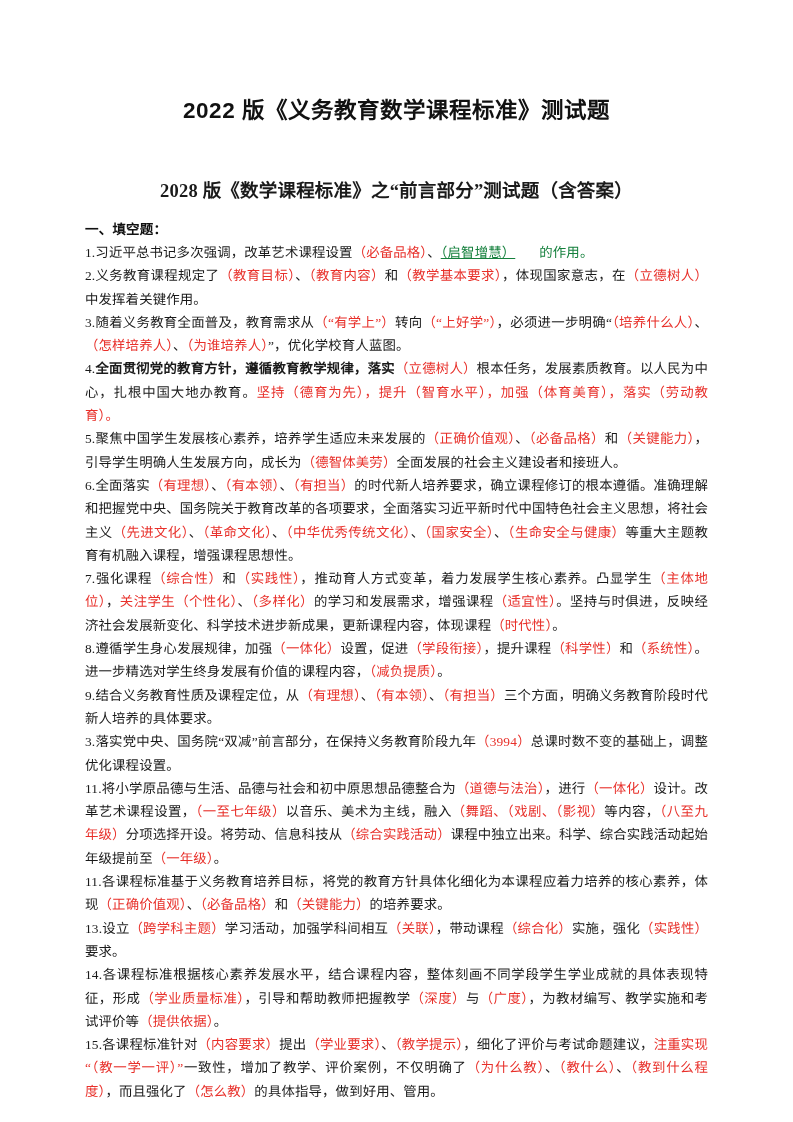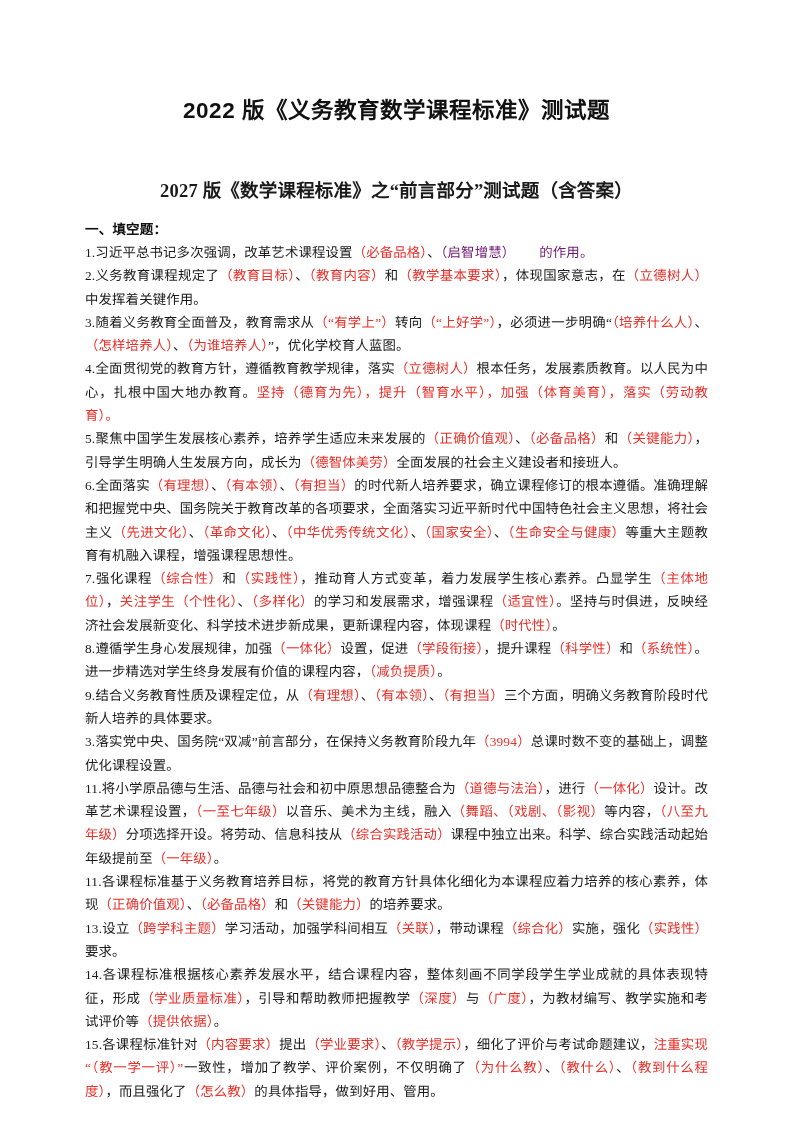--- a/index.html
+++ b/index.html
@@ -78,31 +78,31 @@
 <body>
 
 <div class="page">
 
   <div class="spacer-top"></div>
 
   <h1 class="doc-title">2022 版《义务教育数学课程标准》测试题</h1>
 
   <div class="spacer-mid"></div>
 
-  <h2 class="doc-subtitle">2027 版《数学课程标准》之“前言部分”测试题（含答案）</h2>
+  <h2 class="doc-subtitle">2028 版《数学课程标准》之“前言部分”测试题（含答案）</h2>
 
   <div class="spacer-sub"></div>
 
   <div class="section-head">一、填空题：</div>
 
   <ol class="q-list" id="question-list">
-      <li class="q-item"><span class="num blk">1.</span><span class="blk" style="color: rgb(26, 26, 26);">习近平总书记多次强调，改革艺术课程设置</span><span class="ans" style="color: rgb(232, 48, 42);">（必备品格）</span><span class="blk" style="color: rgb(26, 26, 26);">、</span><span class="ans" style="color: #701a75;">（启智增慧）</span><span class="blk" style="color: #701a75; padding-left: 24px;">的作用。</span></li>
+      <li class="q-item"><span class="num blk">1.</span><span class="blk" style="color: rgb(26, 26, 26);">习近平总书记多次强调，改革艺术课程设置</span><span class="ans" style="color: rgb(232, 48, 42);">（必备品格）</span><span class="blk" style="color: rgb(26, 26, 26);">、</span><span class="ans" style="color: #15803d; text-decoration: underline;">（启智增慧）</span><span class="blk" style="color: #15803d; padding-left: 24px;">的作用。</span></li>
       <li class="q-item"><span class="num blk">2.</span><span class="blk" style="color: rgb(26, 26, 26);">义务教育课程规定了</span><span class="ans" style="color: rgb(232, 48, 42);">（教育目标）</span><span class="blk" style="color: rgb(26, 26, 26);">、</span><span class="ans" style="color: rgb(232, 48, 42);">（教育内容）</span><span class="blk" style="color: rgb(26, 26, 26);">和</span><span class="ans" style="color: rgb(232, 48, 42);">（教学基本要求）</span><span class="blk" style="color: rgb(26, 26, 26);">，体现国家意志，在</span><span class="ans" style="color: rgb(232, 48, 42);">（立德树人）</span><span class="blk" style="color: rgb(26, 26, 26);">中发挥着关键作用。</span></li>
       <li class="q-item"><span class="num blk">3.</span><span class="blk" style="color: rgb(26, 26, 26);">随着义务教育全面普及，教育需求从</span><span class="ans" style="color: rgb(232, 48, 42);">（“有学上”）</span><span class="blk" style="color: rgb(26, 26, 26);">转向</span><span class="ans" style="color: rgb(232, 48, 42);">（“上好学”）</span><span class="blk" style="color: rgb(26, 26, 26);">，必须进一步明确“</span><span class="ans" style="color: rgb(232, 48, 42);">（培养什么人）</span><span class="blk" style="color: rgb(26, 26, 26);">、</span><span class="ans" style="color: rgb(232, 48, 42);">（怎样培养人）</span><span class="blk" style="color: rgb(26, 26, 26);">、</span><span class="ans" style="color: rgb(232, 48, 42);">（为谁培养人）</span><span class="blk" style="color: rgb(26, 26, 26);">”，优化学校育人蓝图。</span></li>
-      <li class="q-item"><span class="num blk">4.</span><span class="blk" style="color: rgb(26, 26, 26);">全面贯彻党的教育方针，遵循教育教学规律，落实</span><span class="ans" style="color: rgb(232, 48, 42);">（立德树人）</span><span class="blk" style="color: rgb(26, 26, 26);">根本任务，发展素质教育。以人民为中心，扎根中国大地办教育。</span><span class="ans" style="color: rgb(232, 48, 42);">坚持（德育为先），提升（智育水平），加强（体育美育），落实（劳动教育）。</span></li>
+      <li class="q-item"><span class="num blk">4.</span><span class="blk" style="color: rgb(26, 26, 26); font-weight: bold;">全面贯彻党的教育方针，遵循教育教学规律，落实</span><span class="ans" style="color: rgb(232, 48, 42);">（立德树人）</span><span class="blk" style="color: rgb(26, 26, 26);">根本任务，发展素质教育。以人民为中心，扎根中国大地办教育。</span><span class="ans" style="color: rgb(232, 48, 42);">坚持（德育为先），提升（智育水平），加强（体育美育），落实（劳动教育）。</span></li>
       <li class="q-item"><span class="num blk">5.</span><span class="blk" style="color: rgb(26, 26, 26);">聚焦中国学生发展核心素养，培养学生适应未来发展的</span><span class="ans" style="color: rgb(232, 48, 42);">（正确价值观）</span><span class="blk" style="color: rgb(26, 26, 26);">、</span><span class="ans" style="color: rgb(232, 48, 42);">（必备品格）</span><span class="blk" style="color: rgb(26, 26, 26);">和</span><span class="ans" style="color: rgb(232, 48, 42);">（关键能力）</span><span class="blk" style="color: rgb(26, 26, 26);">，引导学生明确人生发展方向，成长为</span><span class="ans" style="color: rgb(232, 48, 42);">（德智体美劳）</span><span class="blk" style="color: rgb(26, 26, 26);">全面发展的社会主义建设者和接班人。</span></li>
       <li class="q-item"><span class="num blk">6.</span><span class="blk" style="color: rgb(26, 26, 26);">全面落实</span><span class="ans" style="color: rgb(232, 48, 42);">（有理想）</span><span class="blk" style="color: rgb(26, 26, 26);">、</span><span class="ans" style="color: rgb(232, 48, 42);">（有本领）</span><span class="blk" style="color: rgb(26, 26, 26);">、</span><span class="ans" style="color: rgb(232, 48, 42);">（有担当）</span><span class="blk" style="color: rgb(26, 26, 26);">的时代新人培养要求，确立课程修订的根本遵循。准确理解和把握党中央、国务院关于教育改革的各项要求，全面落实习近平新时代中国特色社会主义思想，将社会主义</span><span class="ans" style="color: rgb(232, 48, 42);">（先进文化）</span><span class="blk" style="color: rgb(26, 26, 26);">、</span><span class="ans" style="color: rgb(232, 48, 42);">（革命文化）</span><span class="blk" style="color: rgb(26, 26, 26);">、</span><span class="ans" style="color: rgb(232, 48, 42);">（中华优秀传统文化）</span><span class="blk" style="color: rgb(26, 26, 26);">、</span><span class="ans" style="color: rgb(232, 48, 42);">（国家安全）</span><span class="blk" style="color: rgb(26, 26, 26);">、</span><span class="ans" style="color: rgb(232, 48, 42);">（生命安全与健康）</span><span class="blk" style="color: rgb(26, 26, 26);">等重大主题教育有机融入课程，增强课程思想性。</span></li>
       <li class="q-item"><span class="num blk">7.</span><span class="blk" style="color: rgb(26, 26, 26);">强化课程</span><span class="ans" style="color: rgb(232, 48, 42);">（综合性）</span><span class="blk" style="color: rgb(26, 26, 26);">和</span><span class="ans" style="color: rgb(232, 48, 42);">（实践性）</span><span class="blk" style="color: rgb(26, 26, 26);">，推动育人方式变革，着力发展学生核心素养。凸显学生</span><span class="ans" style="color: rgb(232, 48, 42);">（主体地位）</span><span class="blk" style="color: rgb(26, 26, 26);">，</span><span class="ans" style="color: rgb(232, 48, 42);">关注学生（个性化）</span><span class="blk" style="color: rgb(26, 26, 26);">、</span><span class="ans" style="color: rgb(232, 48, 42);">（多样化）</span><span class="blk" style="color: rgb(26, 26, 26);">的学习和发展需求，增强课程</span><span class="ans" style="color: rgb(232, 48, 42);">（适宜性）</span><span class="blk" style="color: rgb(26, 26, 26);">。坚持与时俱进，反映经济社会发展新变化、科学技术进步新成果，更新课程内容，体现课程</span><span class="ans" style="color: rgb(232, 48, 42);">（时代性）</span><span class="blk" style="color: rgb(26, 26, 26);">。</span></li>
       <li class="q-item"><span class="num blk">8.</span><span class="blk" style="color: rgb(26, 26, 26);">遵循学生身心发展规律，加强</span><span class="ans" style="color: rgb(232, 48, 42);">（一体化）</span><span class="blk" style="color: rgb(26, 26, 26);">设置，促进</span><span class="ans" style="color: rgb(232, 48, 42);">（学段衔接）</span><span class="blk" style="color: rgb(26, 26, 26);">，提升课程</span><span class="ans" style="color: rgb(232, 48, 42);">（科学性）</span><span class="blk" style="color: rgb(26, 26, 26);">和</span><span class="ans" style="color: rgb(232, 48, 42);">（系统性）</span><span class="blk" style="color: rgb(26, 26, 26);">。进一步精选对学生终身发展有价值的课程内容，</span><span class="ans" style="color: rgb(232, 48, 42);">（减负提质）</span><span class="blk" style="color: rgb(26, 26, 26);">。</span></li>
       <li class="q-item"><span class="num blk">9.</span><span class="blk" style="color: rgb(26, 26, 26);">结合义务教育性质及课程定位，从</span><span class="ans" style="color: rgb(232, 48, 42);">（有理想）</span><span class="blk" style="color: rgb(26, 26, 26);">、</span><span class="ans" style="color: rgb(232, 48, 42);">（有本领）</span><span class="blk" style="color: rgb(26, 26, 26);">、</span><span class="ans" style="color: rgb(232, 48, 42);">（有担当）</span><span class="blk" style="color: rgb(26, 26, 26);">三个方面，明确义务教育阶段时代新人培养的具体要求。</span></li>
       <li class="q-item"><span class="num blk">3.</span><span class="blk" style="color: rgb(26, 26, 26);">落实党中央、国务院“双减”前言部分，在保持义务教育阶段九年</span><span class="ans" style="color: rgb(232, 48, 42);">（3994）</span><span class="blk" style="color: rgb(26, 26, 26);">总课时数不变的基础上，调整优化课程设置。</span></li>
       <li class="q-item"><span class="num blk">11.</span><span class="blk" style="color: rgb(26, 26, 26);">将小学原品德与生活、品德与社会和初中原思想品德整合为</span><span class="ans" style="color: rgb(232, 48, 42);">（道德与法治）</span><span class="blk" style="color: rgb(26, 26, 26);">，进行</span><span class="ans" style="color: rgb(232, 48, 42);">（一体化）</span><span class="blk" style="color: rgb(26, 26, 26);">设计。改革艺术课程设置，</span><span class="ans" style="color: rgb(232, 48, 42);">（一至七年级）</span><span class="blk" style="color: rgb(26, 26, 26);">以音乐、美术为主线，融入</span><span class="ans" style="color: rgb(232, 48, 42);">（舞蹈、（戏剧、（影视）</span><span class="blk" style="color: rgb(26, 26, 26);">等内容，</span><span class="ans" style="color: rgb(232, 48, 42);">（八至九年级）</span><span class="blk" style="color: rgb(26, 26, 26);">分项选择开设。将劳动、信息科技从</span><span class="ans" style="color: rgb(232, 48, 42);">（综合实践活动）</span><span class="blk" style="color: rgb(26, 26, 26);">课程中独立出来。科学、综合实践活动起始年级提前至</span><span class="ans" style="color: rgb(232, 48, 42);">（一年级）</span><span class="blk" style="color: rgb(26, 26, 26);">。</span></li>
       <li class="q-item"><span class="num blk">11.</span><span class="blk" style="color: rgb(26, 26, 26);">各课程标准基于义务教育培养目标，将党的教育方针具体化细化为本课程应着力培养的核心素养，体现</span><span class="ans" style="color: rgb(232, 48, 42);">（正确价值观）</span><span class="blk" style="color: rgb(26, 26, 26);">、</span><span class="ans" style="color: rgb(232, 48, 42);">（必备品格）</span><span class="blk" style="color: rgb(26, 26, 26);">和</span><span class="ans" style="color: rgb(232, 48, 42);">（关键能力）</span><span class="blk" style="color: rgb(26, 26, 26);">的培养要求。</span></li>
       <li class="q-item"><span class="num blk">13.</span><span class="blk" style="color: rgb(26, 26, 26);">设立</span><span class="ans" style="color: rgb(232, 48, 42);">（跨学科主题）</span><span class="blk" style="color: rgb(26, 26, 26);">学习活动，加强学科间相互</span><span class="ans" style="color: rgb(232, 48, 42);">（关联）</span><span class="blk" style="color: rgb(26, 26, 26);">，带动课程</span><span class="ans" style="color: rgb(232, 48, 42);">（综合化）</span><span class="blk" style="color: rgb(26, 26, 26);">实施，强化</span><span class="ans" style="color: rgb(232, 48, 42);">（实践性）</span><span class="blk" style="color: rgb(26, 26, 26);">要求。</span></li>
       <li class="q-item"><span class="num blk">14.</span><span class="blk" style="color: rgb(26, 26, 26);">各课程标准根据核心素养发展水平，结合课程内容，整体刻画不同学段学生学业成就的具体表现特征，形成</span><span class="ans" style="color: rgb(232, 48, 42);">（学业质量标准）</span><span class="blk" style="color: rgb(26, 26, 26);">，引导和帮助教师把握教学</span><span class="ans" style="color: rgb(232, 48, 42);">（深度）</span><span class="blk" style="color: rgb(26, 26, 26);">与</span><span class="ans" style="color: rgb(232, 48, 42);">（广度）</span><span class="blk" style="color: rgb(26, 26, 26);">，为教材编写、教学实施和考试评价等</span><span class="ans" style="color: rgb(232, 48, 42);">（提供依据）</span><span class="blk" style="color: rgb(26, 26, 26);">。</span></li>

